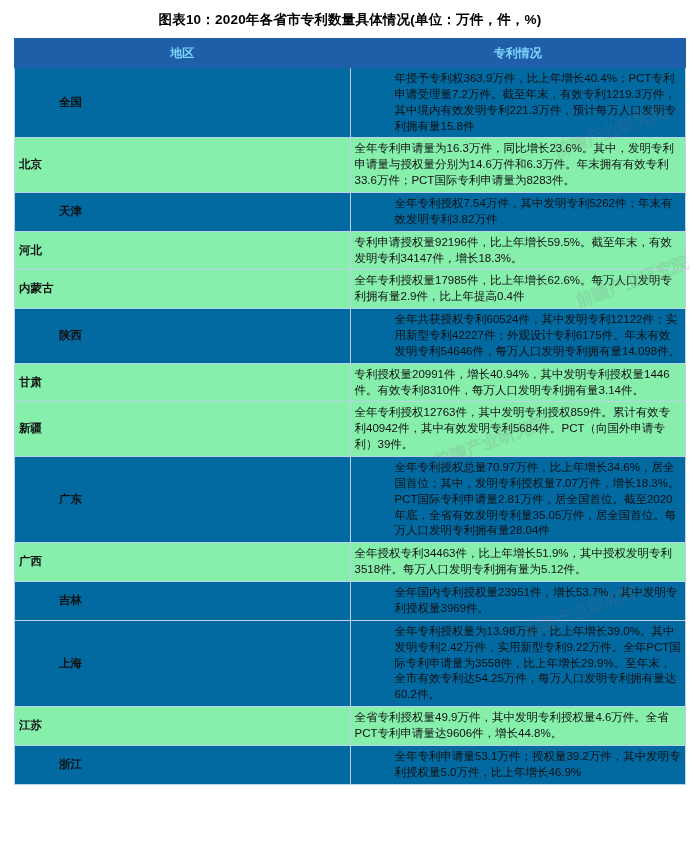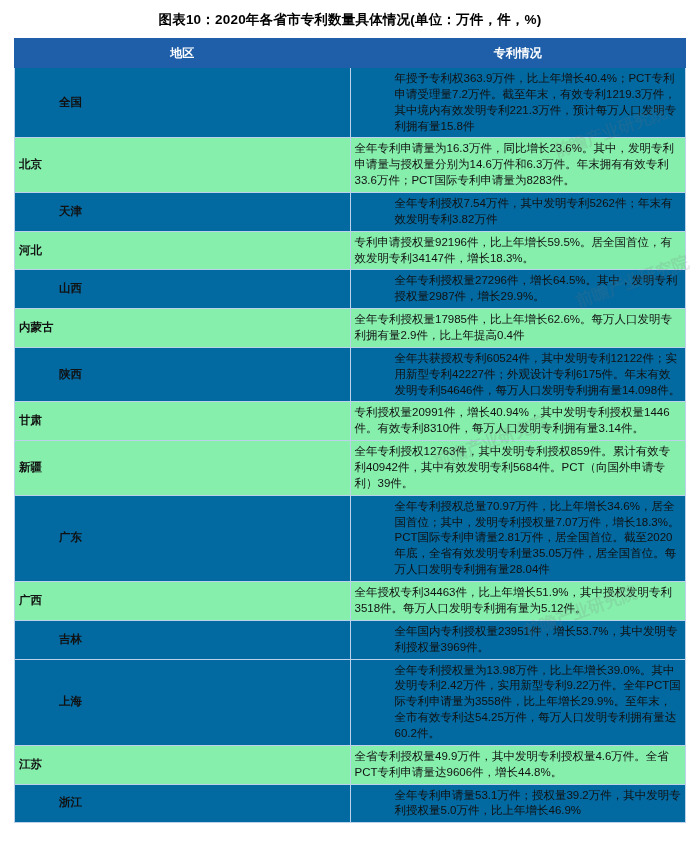--- a/index.html
+++ b/index.html
@@ -31,21 +31,21 @@
     letter-spacing: 0.2px;
   }
   table.data {
     border-collapse: collapse;
     width: 672px;
     margin: 0 auto;
     table-layout: fixed;
   }
   table.data th {
     background: #1f5fa9;
-    color: #ffffff;
+    color: #7dd3fc;
     font-size: 12px;
     font-weight: bold;
     text-align: center;
     border: 1px solid #1f5fa9;
     padding: 4px 2px;
     height: 20px;
   }
   table.data td {
     border: 1px solid #bcd2ea;
     font-size: 11.5px;
@@ -109,25 +109,21 @@
       <tr class="plain">
         <td class="region">北京</td>
         <td class="detail">全年专利申请量为16.3万件，同比增长23.6%。其中，发明专利申请量与授权量分别为14.6万件和6.3万件。年末拥有有效专利33.6万件；PCT国际专利申请量为8283件。</td>
       </tr>
       <tr class="alt">
         <td class="region">天津</td>
         <td class="detail">全年专利授权7.54万件，其中发明专利5262件；年末有效发明专利3.82万件</td>
       </tr>
       <tr class="plain">
         <td class="region">河北</td>
-        <td class="detail">专利申请授权量92196件，比上年增长59.5%。居全国首位，有效发明专利34147件，增长18.3%。</td>
-      </tr>
-      <tr class="alt">
-        <td class="region">山西</td>
-        <td class="detail">全年专利授权量27296件，增长64.5%。其中，发明专利授权量2987件，增长29.9%。</td>
+        <td class="detail">专利申请授权量92196件，比上年增长59.5%。截至年末，有效发明专利34147件，增长18.3%。</td>
       </tr>
       <tr class="plain">
         <td class="region">内蒙古</td>
         <td class="detail">全年专利授权量17985件，比上年增长62.6%。每万人口发明专利拥有量2.9件，比上年提高0.4件</td>
       </tr>
       <tr class="alt">
         <td class="region">陕西</td>
         <td class="detail">全年共获授权专利60524件，其中发明专利12122件；实用新型专利42227件；外观设计专利6175件。年末有效发明专利54646件，每万人口发明专利拥有量14.098件。</td>
       </tr>
       <tr class="plain">

